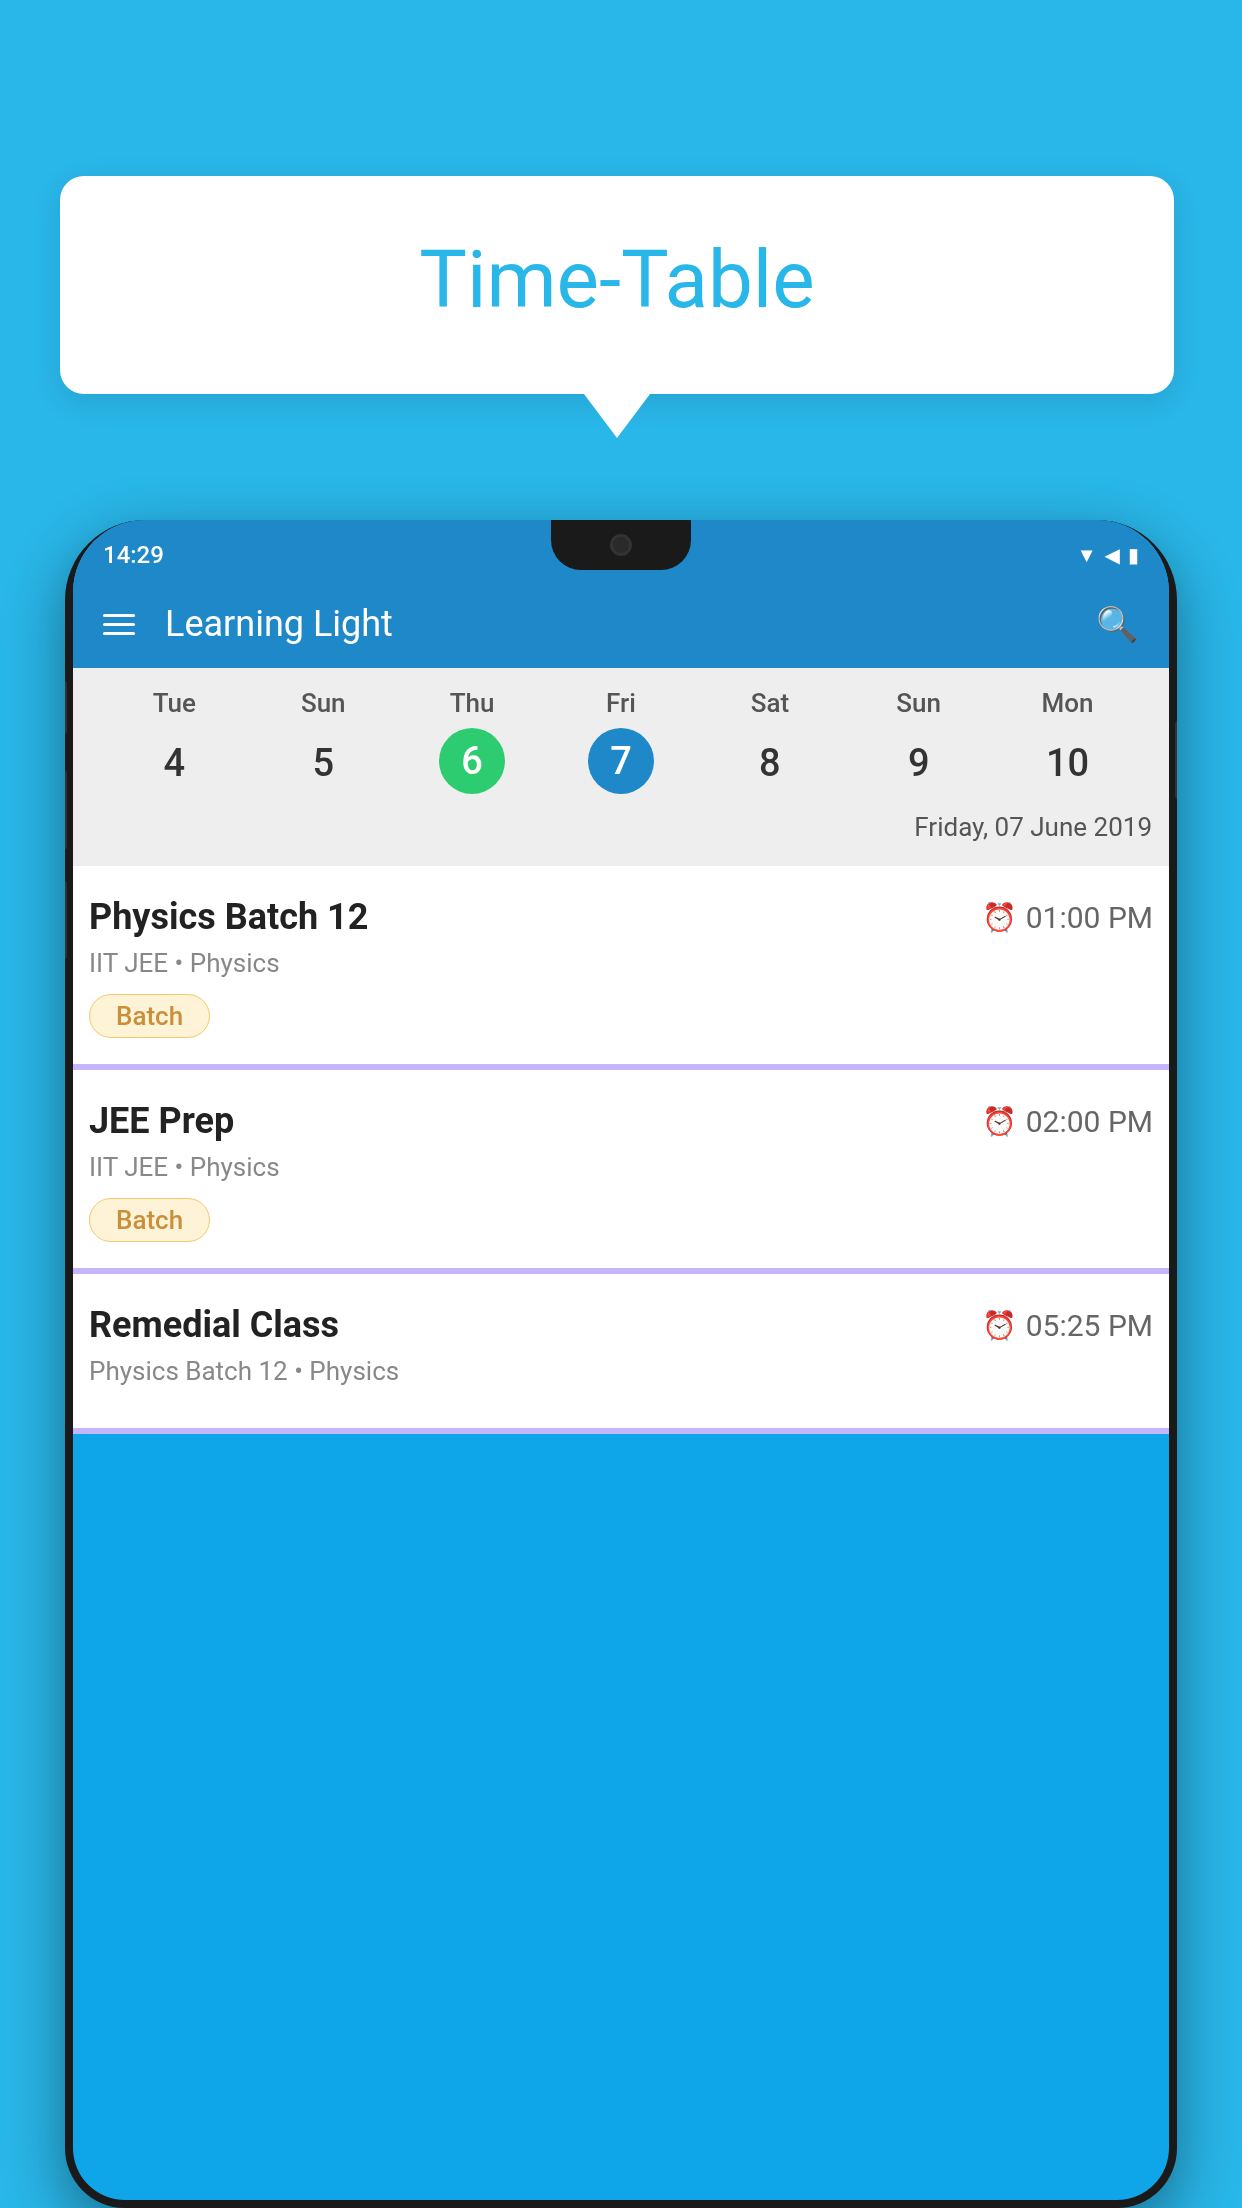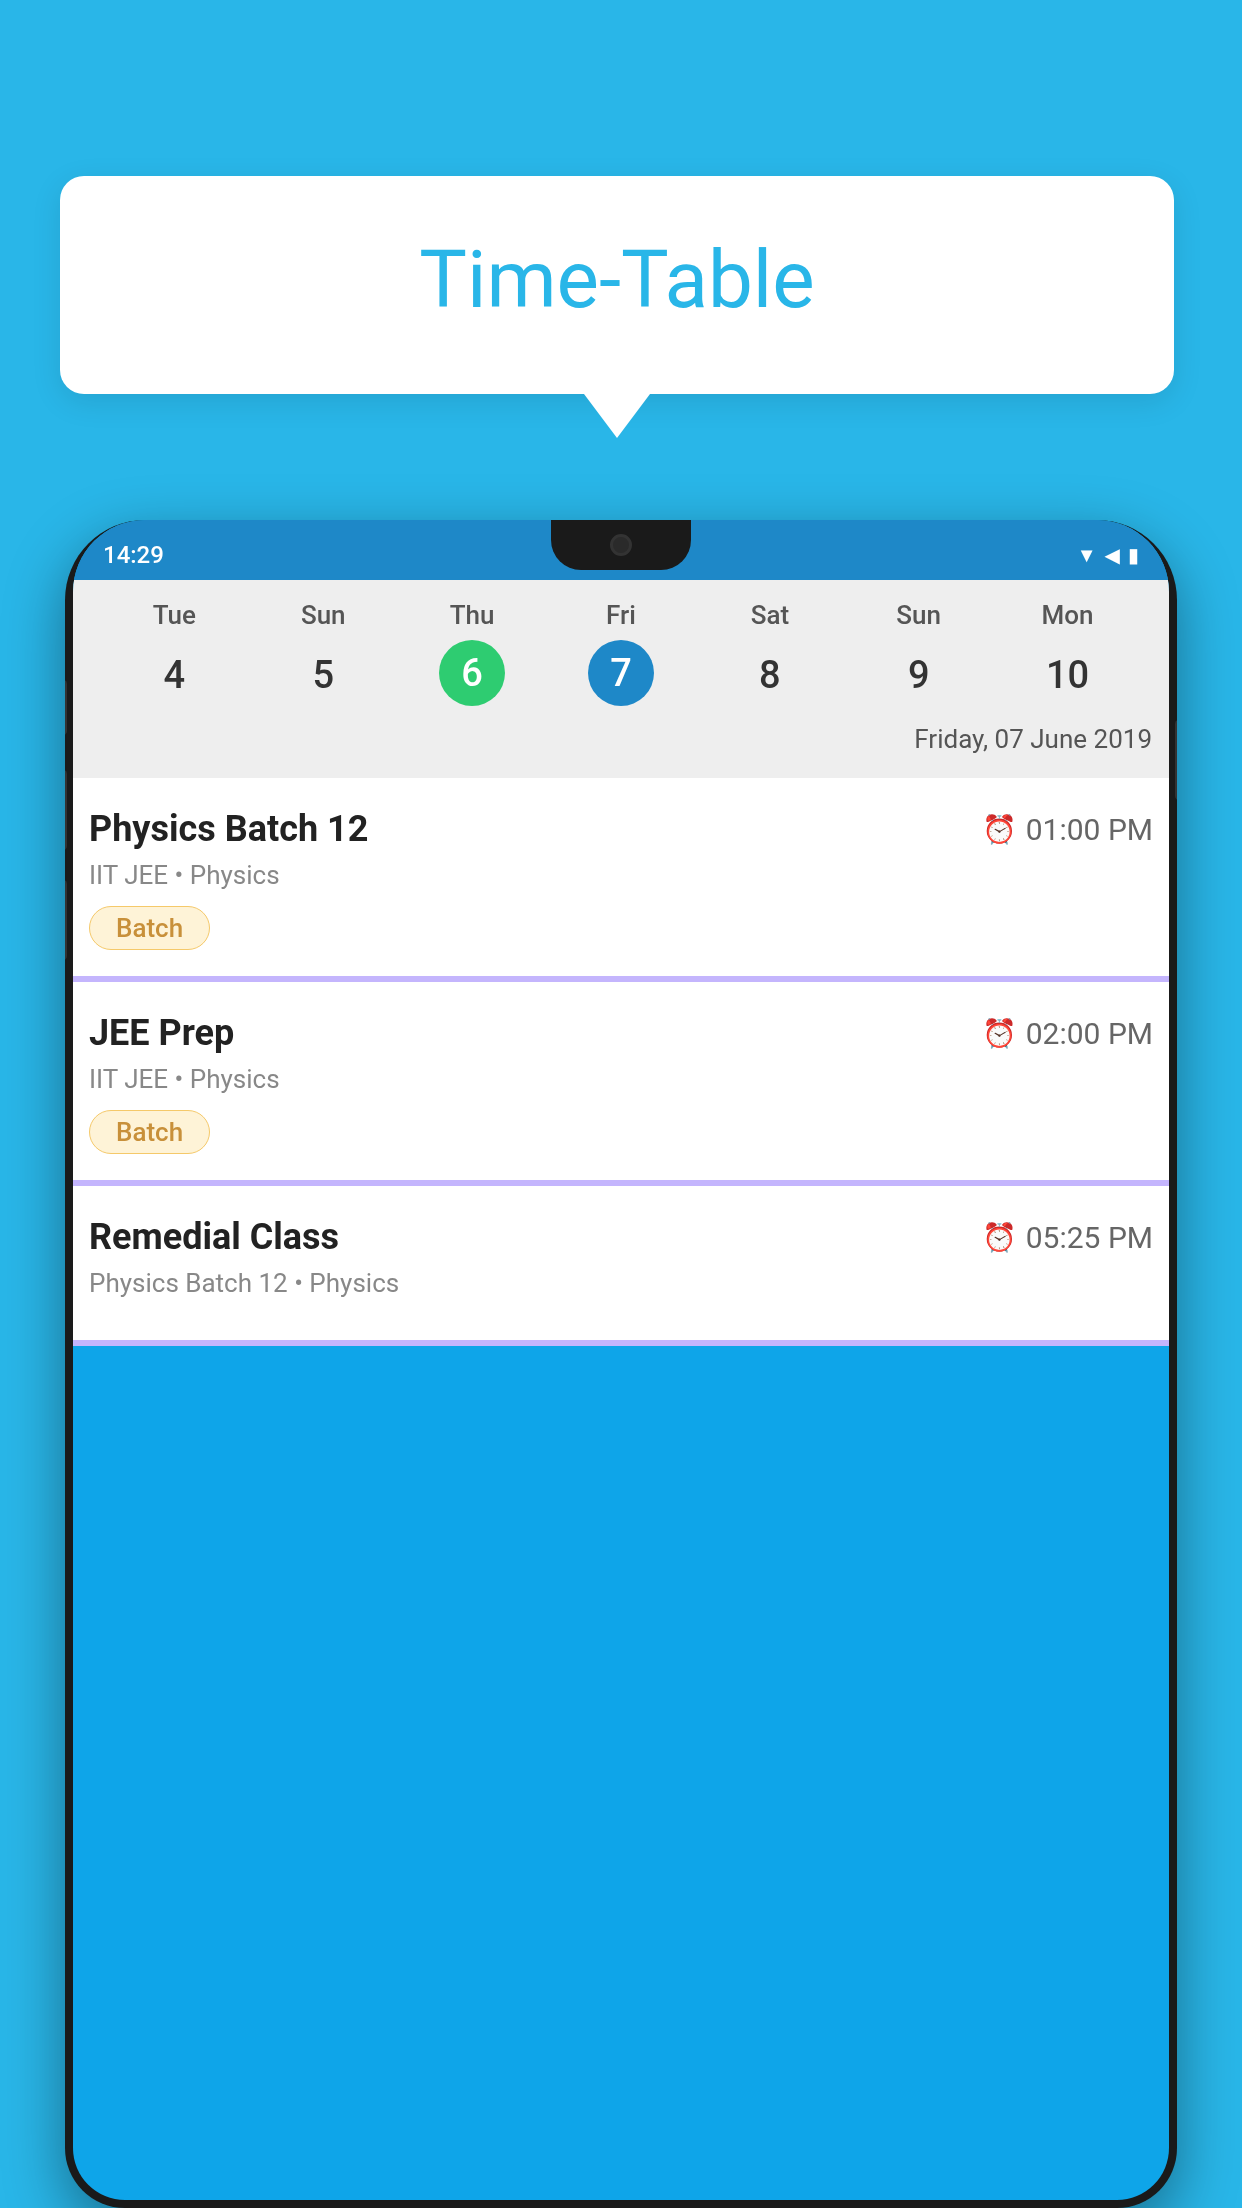--- a/index.html
+++ b/index.html
@@ -354,20 +354,29 @@
 
     <div class="status-bar">
       <span class="status-time">14:29</span>
       <div class="status-icons">
         <span class="wifi-icon">▼</span>
         <span class="signal-icon">◀</span>
         <span class="battery-icon">▮</span>
       </div>
     </div>
 
+    <div class="app-bar">
+      <div class="hamburger-icon">
+        <span></span>
+        <span></span>
+        <span></span>
+      </div>
+      <span class="app-title">Learning Light</span>
+      <span class="search-icon">🔍</span>
+    </div>
 
     <div class="calendar-section">
       <div class="days-header">
         <div class="day-label">Tue</div>
         <div class="day-label">Sun</div>
         <div class="day-label">Thu</div>
         <div class="day-label">Fri</div>
         <div class="day-label">Sat</div>
         <div class="day-label">Sun</div>
         <div class="day-label">Mon</div>

